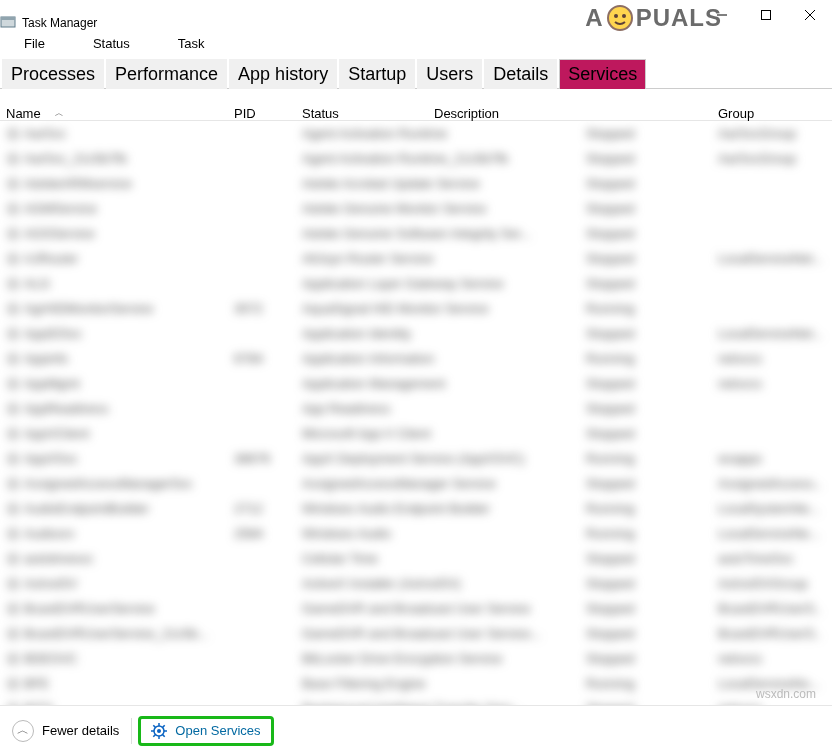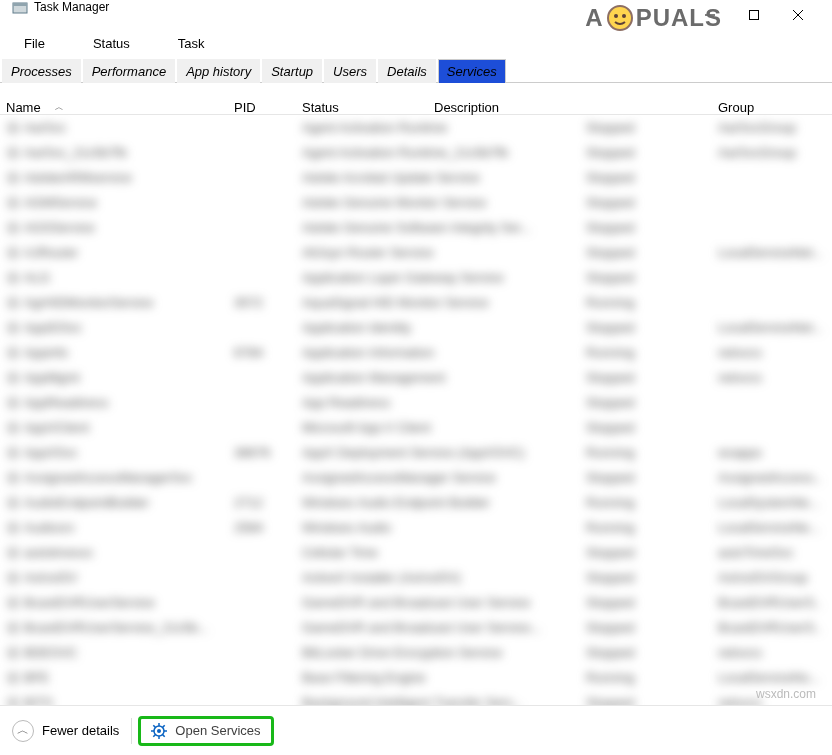--- a/index.html
+++ b/index.html
@@ -1,33 +1,33 @@
 <!DOCTYPE html>
 <html><head>
 <meta charset="utf-8">
 <style>
 * { box-sizing: border-box; margin: 0; padding: 0; font-family: "Segoe UI", Tahoma, sans-serif; }
 html, body { width: 832px; height: 755px; overflow: hidden; background: #fff; color: #000; }
 
 
-.titlebar { display: flex; align-items: flex-start; height: 30px; padding: 0 12px; }
+.titlebar { display: flex; align-items: flex-end; height: 30px; padding: 0 0; }
 .titlebar .icon { width: 16px; height: 16px; margin-right: 6px; }
 .titlebar .title { font-size: 12px; flex: 0 0 auto; }
 .titlebar .spacer { flex: 1; }
 .winbtn { width: 44px; height: 30px; display: flex; align-items: center; justify-content: center; font-size: 14px; }
 .winbtn svg { display:block; }
 
 
 .menubar { display: flex; align-items: center; height: 26px; padding: 0 0px; font-size: 13px; }
 .menubar .item { padding: 2px 24px; }
 
 
-.tabs { display: flex; align-items: flex-end; padding: 2px 2px 0 2px; font-size: 13px; font-style: italic; }
+.tabs { display: flex; align-items: flex-end; padding: 2px 2px 0 2px; font-size: 18px; }
 .tab { padding: 4px 8px; border: 1px solid transparent; border-bottom: none; background: #f0f0f0; margin-right: 2px; position: relative; top: 1px; }
-.tab.active { background: #1d4ed8; border-color: #ccc #ccc #fff #ccc; }
+.tab.active { background: #be185d; border-color: #ccc #ccc #fff #ccc; }
 .tabstrip-bottom { border-bottom: 1px solid #ccc; }
 
 
 .headers { display: flex; align-items: center; height: 28px; border-bottom: 1px solid #e6e6e6; font-size: 13px; padding-top:20px; padding-bottom:6px; margin-top:4px;}
 .hcell { padding: 4px 6px; display: flex; align-items: center; gap: 14px; }
 .sort-caret { font-size: 9px; color: #666; }
 
 
 .grid { position: relative; height: 608px; overflow: hidden; }
 .rows { filter: blur(5px); }
@@ -38,21 +38,21 @@
 .col-pid  { width: 68px; text-align: left; }
 .col-desc { width: 284px; }
 .col-stat { width: 132px; }
 .col-grp  { width: 110px; }
 
 
 .bottombar { position: absolute; left: 0; right: 0; bottom: 0; height: 50px; border-top: 1px solid #e6e6e6; display: flex; align-items: center; padding: 0 6px; font-size: 13px; background:#fff;}
 .fewer { display: flex; align-items: center; gap: 8px; padding: 4px 6px; }
 .chev { width: 22px; height: 22px; border: 1px solid #bbb; border-radius: 50%; display:flex; align-items:center; justify-content:center; font-size:12px; color:#555;}
 .divider { width: 1px; height: 26px; background: #ddd; margin: 0 6px; }
-.open-services { display: flex; align-items: center; gap: 8px; padding: 4px 10px; color: #404040; border: 3px solid #18b818; border-radius: 4px; }
+.open-services { display: flex; align-items: center; gap: 8px; padding: 4px 10px; color: #0369a1; border: 3px solid #18b818; border-radius: 4px; }
 .open-services .gear { width:16px; height:16px; }
 
 .watermark { position: absolute; top: 4px; right: 110px; font-size: 24px; font-weight: 700; color: #6b6b6b; letter-spacing: 1px; pointer-events:none; display:flex; align-items:center; gap:2px;}
 .bottom-water { position:absolute; right:16px; bottom:54px; font-size:12px; color:#bbb; pointer-events:none;}
 
 </style>
 </head>
 <body>
 
 <div class="titlebar">

